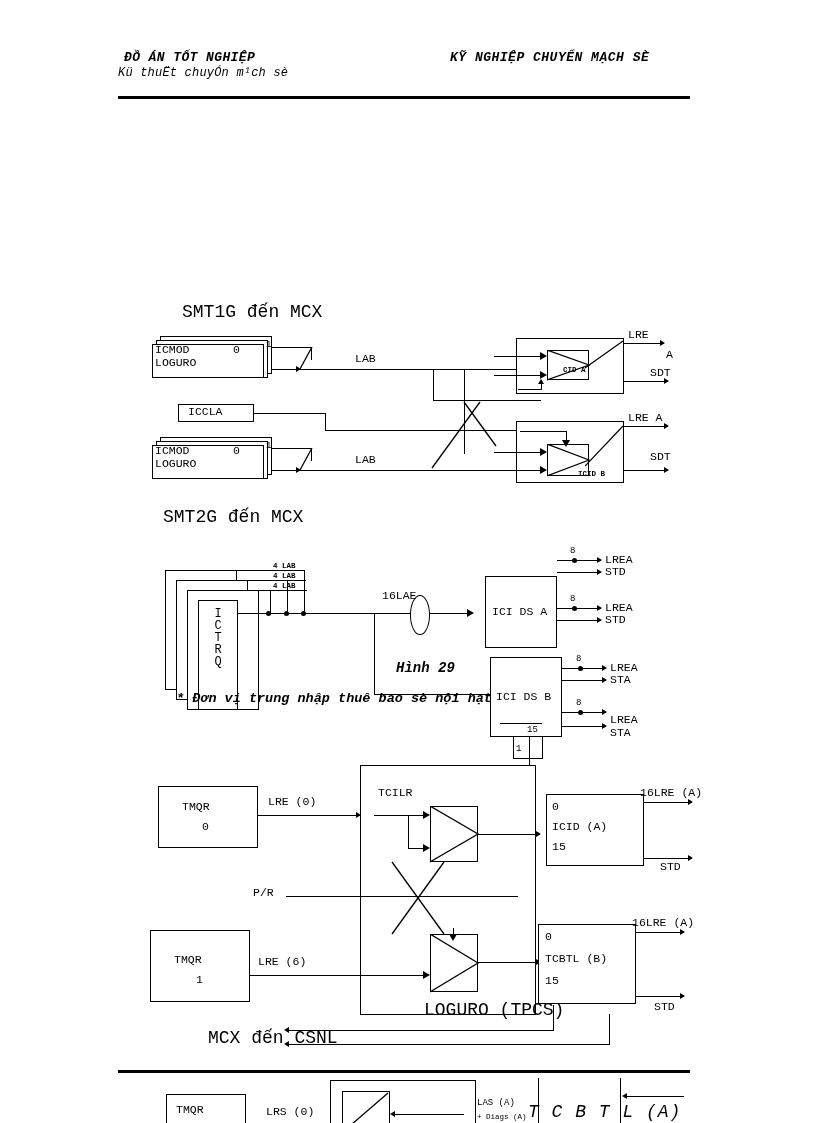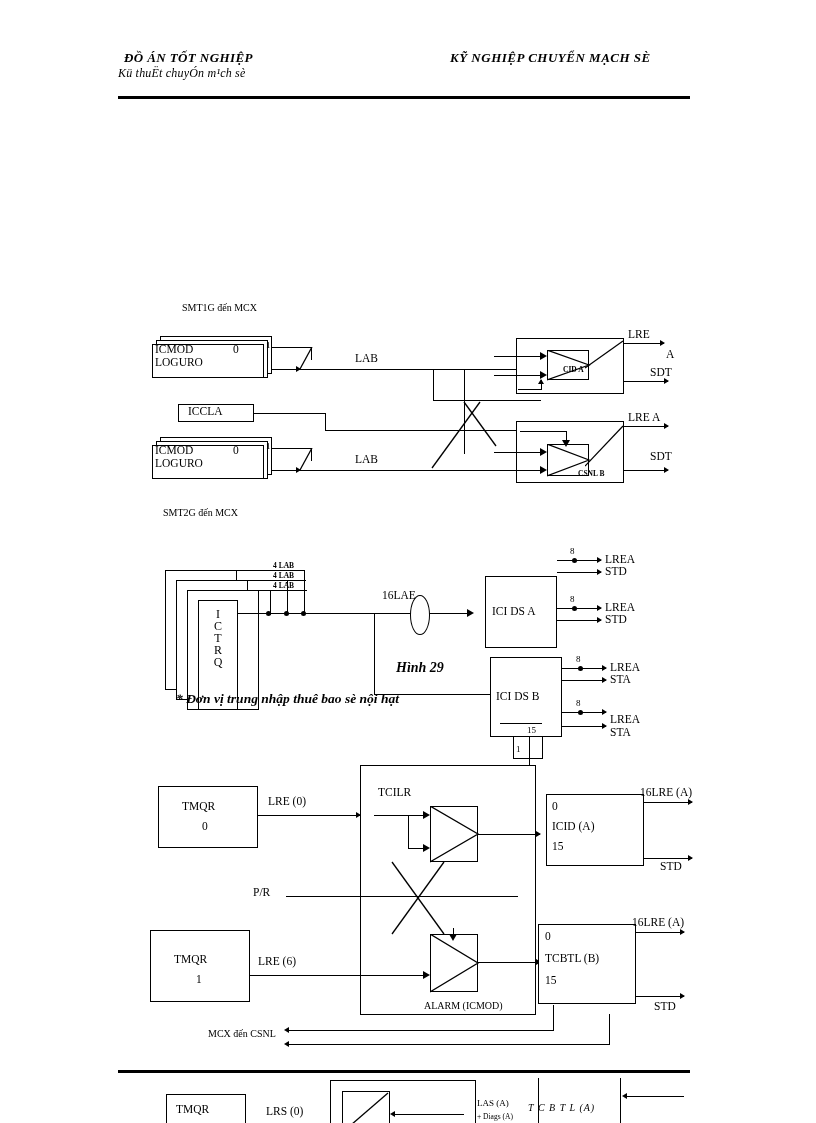--- a/index.html
+++ b/index.html
@@ -1,34 +1,34 @@
 <!DOCTYPE html>
 <html><head>
 <meta charset="utf-8">
 <style>
   html,body{margin:0;padding:0;background:#ffffff;}
   body{width:816px;height:1123px;position:relative;overflow:hidden;
        font-family:"Liberation Serif", serif;color:#000;}
-  .page{position:absolute;left:0;top:0;width:816px;height:1123px;}
+  .page{position:absolute;left:0;top:0;width:816px;height:1123px;font-family:Liberation Mono, monospace;}
 
   
   .hdr{position:absolute;font-style:italic;font-weight:bold;white-space:nowrap;}
   .hdr-left1{left:124px;top:50px;font-size:13px;letter-spacing:.4px;}
   .hdr-left2{left:118px;top:66px;font-size:12px;font-weight:normal;letter-spacing:.2px;}
   .hdr-right{left:450px;top:50px;font-size:13px;letter-spacing:.5px;}
   .rule{position:absolute;background:#000;}
   .rule-top{left:118px;top:96px;width:572px;height:3px;}
   .rule-bot{left:118px;top:1070px;width:572px;height:3px;}
 
   
   .box{position:absolute;border:1.3px solid #000;background:#fff;box-sizing:border-box;}
   .lbl{position:absolute;white-space:nowrap;font-size:11.5px;line-height:1.15;}
   .lbl-sm{font-size:9px;}
   .lbl-xs{font-size:7.5px;text-align:center;}
-  .lbl-md{font-size:10px;}
+  .lbl-md{font-size:18px;}
   .lbl-lg{font-size:14px;}
   .h{position:absolute;background:#000;height:1.2px;}
   .v{position:absolute;background:#000;width:1.2px;}
   .dot{position:absolute;width:5px;height:5px;border-radius:50%;background:#000;}
   
   .ar{position:absolute;width:0;height:0;}
   .ar-r{border-top:4px solid transparent;border-bottom:4px solid transparent;border-left:7px solid #000;}
   .ar-rs{border-top:3px solid transparent;border-bottom:3px solid transparent;border-left:5px solid #000;}
   .ar-d{border-left:4px solid transparent;border-right:4px solid transparent;border-top:7px solid #000;}
   .ar-l{border-top:3px solid transparent;border-bottom:3px solid transparent;border-right:5px solid #000;}
@@ -141,21 +141,21 @@
   <svg class="tri" style="left:585px;top:424px;" width="42" height="44">
     <line x1="0" y1="42" x2="38" y2="2" stroke="#000" stroke-width="1.2"></line>
   </svg>
   <div class="ar ar-r" style="left:540px;top:448px;"></div>
   <div class="ar ar-r" style="left:540px;top:466px;"></div>
   <div class="h" style="left:494px;top:452px;width:48px;"></div>
   <div class="h" style="left:494px;top:470px;width:48px;"></div>
   <div class="v" style="left:566px;top:431px;height:13px;"></div>
   <div class="h" style="left:520px;top:431px;width:47px;"></div>
   <div class="ar ar-d" style="left:562px;top:440px;"></div>
-  <div class="lbl lbl-xs" style="left:578px;top:470px;font-weight:bold;">CSNL B</div>
+  <div class="lbl lbl-xs" style="left:578px;top:470px;font-weight:bold;">ICID B</div>
   <div class="h" style="left:624px;top:426px;width:44px;"></div>
   <div class="ar ar-rs" style="left:664px;top:423px;"></div>
   <div class="lbl" style="left:628px;top:411px;">LRE A</div>
   <div class="h" style="left:624px;top:470px;width:44px;"></div>
   <div class="ar ar-rs" style="left:664px;top:467px;"></div>
   <div class="lbl" style="left:650px;top:450px;">SDT</div>
 
   <div class="lbl lbl-md" style="left:163px;top:507px;">SMT2G đến MCX</div>
 
   <div class="box" style="left:165px;top:570px;width:72px;height:120px;"></div>
@@ -269,21 +269,21 @@
   </svg>
 
   <div class="box" style="left:430px;top:934px;width:48px;height:58px;"></div>
   <svg class="tri" style="left:430px;top:934px;" width="50" height="60">
     <polyline points="0,0 48,29 0,58" stroke="#000" stroke-width="1.3" fill="none"></polyline>
   </svg>
   <div class="v" style="left:453px;top:928px;height:8px;"></div>
   <div class="ar ar-d" style="left:449px;top:934px;"></div>
   <div class="h" style="left:478px;top:962px;width:62px;"></div>
   <div class="ar ar-rs" style="left:536px;top:959px;"></div>
-  <div class="lbl lbl-md" style="left:424px;top:1000px;">ALARM (ICMOD)</div>
+  <div class="lbl lbl-md" style="left:424px;top:1000px;">LOGURO (TPCS)</div>
 
   <div class="box" style="left:150px;top:930px;width:100px;height:72px;"></div>
   <div class="lbl" style="left:174px;top:953px;">TMQR</div>
   <div class="lbl" style="left:196px;top:973px;">1</div>
   <div class="lbl" style="left:258px;top:955px;">LRE (6)</div>
   <div class="h" style="left:250px;top:975px;width:176px;"></div>
   <div class="ar ar-r" style="left:423px;top:971px;"></div>
 
   <div class="box" style="left:546px;top:794px;width:98px;height:72px;"></div>
   <div class="lbl" style="left:552px;top:800px;">0</div>

